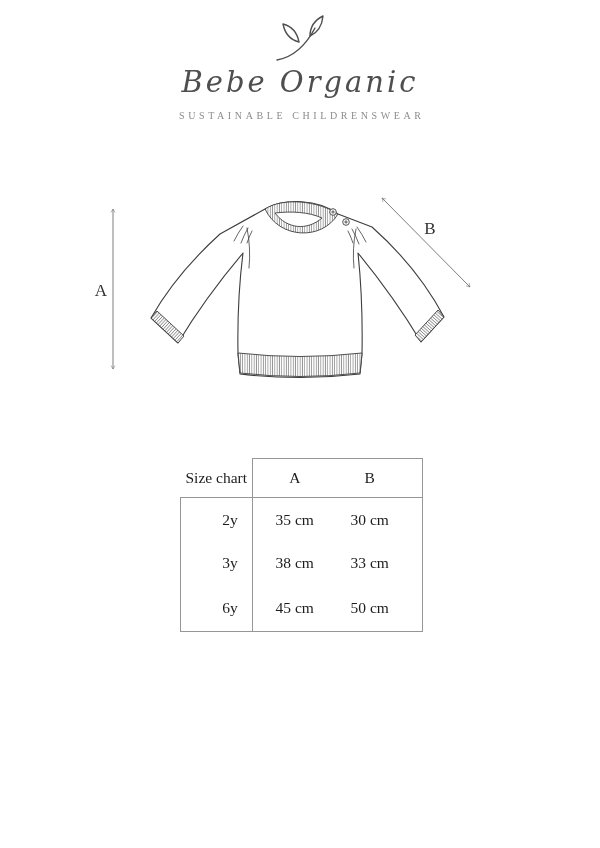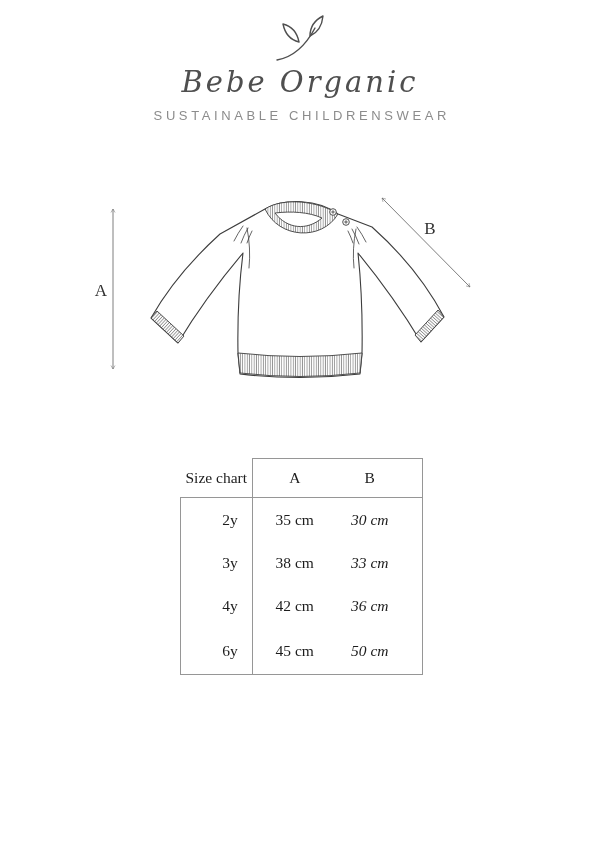--- a/index.html
+++ b/index.html
@@ -20,21 +20,21 @@
   
   .brand{position:absolute;top:0;left:0;right:0;text-align:center;}
   .brand-sprig{display:block;margin:13px auto 0;}
   .sprig-stroke{fill:none;stroke:var(--logo_text);stroke-width:1.4;stroke-linecap:round;stroke-linejoin:round;}
   .brand-name{
     font-family:"DejaVu Serif", serif;font-style:italic;font-weight:400;
     font-size:29px;line-height:37px;letter-spacing:3px;color:var(--logo_text);
     margin-top:1px;
   }
   .brand-tagline{
-    font-family:Liberation Sans, sans-serif;font-size:13px;line-height:12px;
+    font-family:Liberation Serif, serif;font-size:10px;line-height:12px;
     letter-spacing:3.6px;text-indent:3.6px;color:var(--tagline_text);margin-top:9px;
   }
 
   
   .diagram{position:absolute;left:0;top:0;pointer-events:none;}
   .garment-stroke{fill:#ffffff;stroke:var(--ink);stroke-width:1.1;stroke-linejoin:round;}
   .garment-rib{stroke:var(--ink);stroke-width:0.9;}
   .detail-stroke{fill:none;stroke:var(--ink);stroke-width:0.8;stroke-linecap:round;}
   .rib-line{stroke:var(--ink);stroke-width:0.55;}
   .button-stroke{fill:#ffffff;stroke:var(--ink);stroke-width:0.9;}
@@ -51,21 +51,21 @@
     padding:0;text-align:center;vertical-align:middle;font-weight:normal;
     border:0 solid var(--border);
   }
   .size-table thead tr{height:39px;}
   .size-table thead th{line-height:1.15;}
   .size-table th.c-size{border-right-width:1px;border-bottom-width:1px;}
   .size-table th.c-a{border-top-width:1px;border-bottom-width:1px;}
   .size-table th.c-b{border-top-width:1px;border-right-width:1px;border-bottom-width:1px;}
   .size-table td{height:43px;}
   .size-table td.c-size{border-left-width:1px;border-right-width:1px;padding-left:27px;}
-  .size-table td.c-b{border-right-width:1px;font-style:italic;}
+  .size-table td.c-b{border-right-width:1px;}
   .size-table td.c-b,.size-table th.c-b{padding-right:19px;}
   .size-table tbody tr:last-child td{height:47px;border-bottom-width:1px;}
 </style>
 </head>
 <body>
 
 <div class="page">
 
   <header class="brand">
     <svg class="brand-sprig" width="56" height="50" viewBox="0 0 56 50" aria-hidden="true">
@@ -155,25 +155,20 @@
           <td class="c-size">2y</td>
           <td class="c-a">35 cm</td>
           <td class="c-b">30 cm</td>
         </tr>
         <tr>
           <td class="c-size">3y</td>
           <td class="c-a">38 cm</td>
           <td class="c-b">33 cm</td>
         </tr>
         <tr>
-          <td class="c-size">4y</td>
-          <td class="c-a">42 cm</td>
-          <td class="c-b">36 cm</td>
-        </tr>
-        <tr>
           <td class="c-size">6y</td>
           <td class="c-a">45 cm</td>
           <td class="c-b">50 cm</td>
         </tr>
       </tbody>
   </table>
 
 </div>
 
 </body></html>

